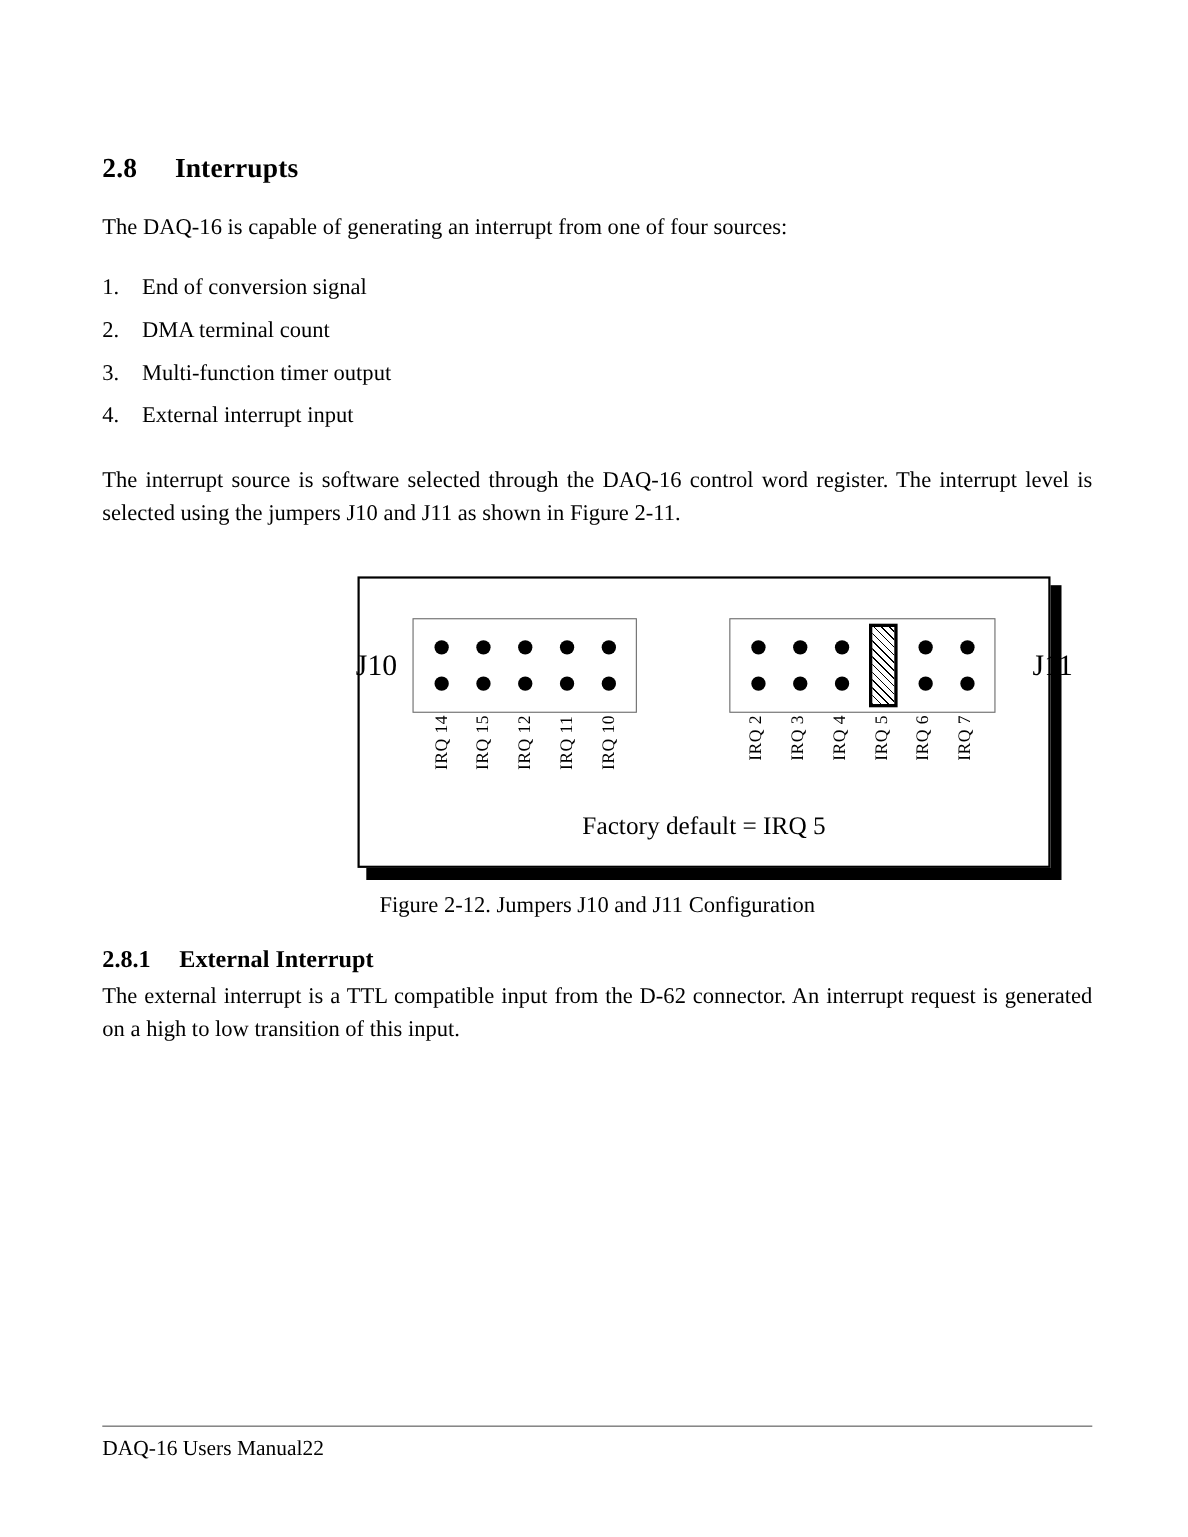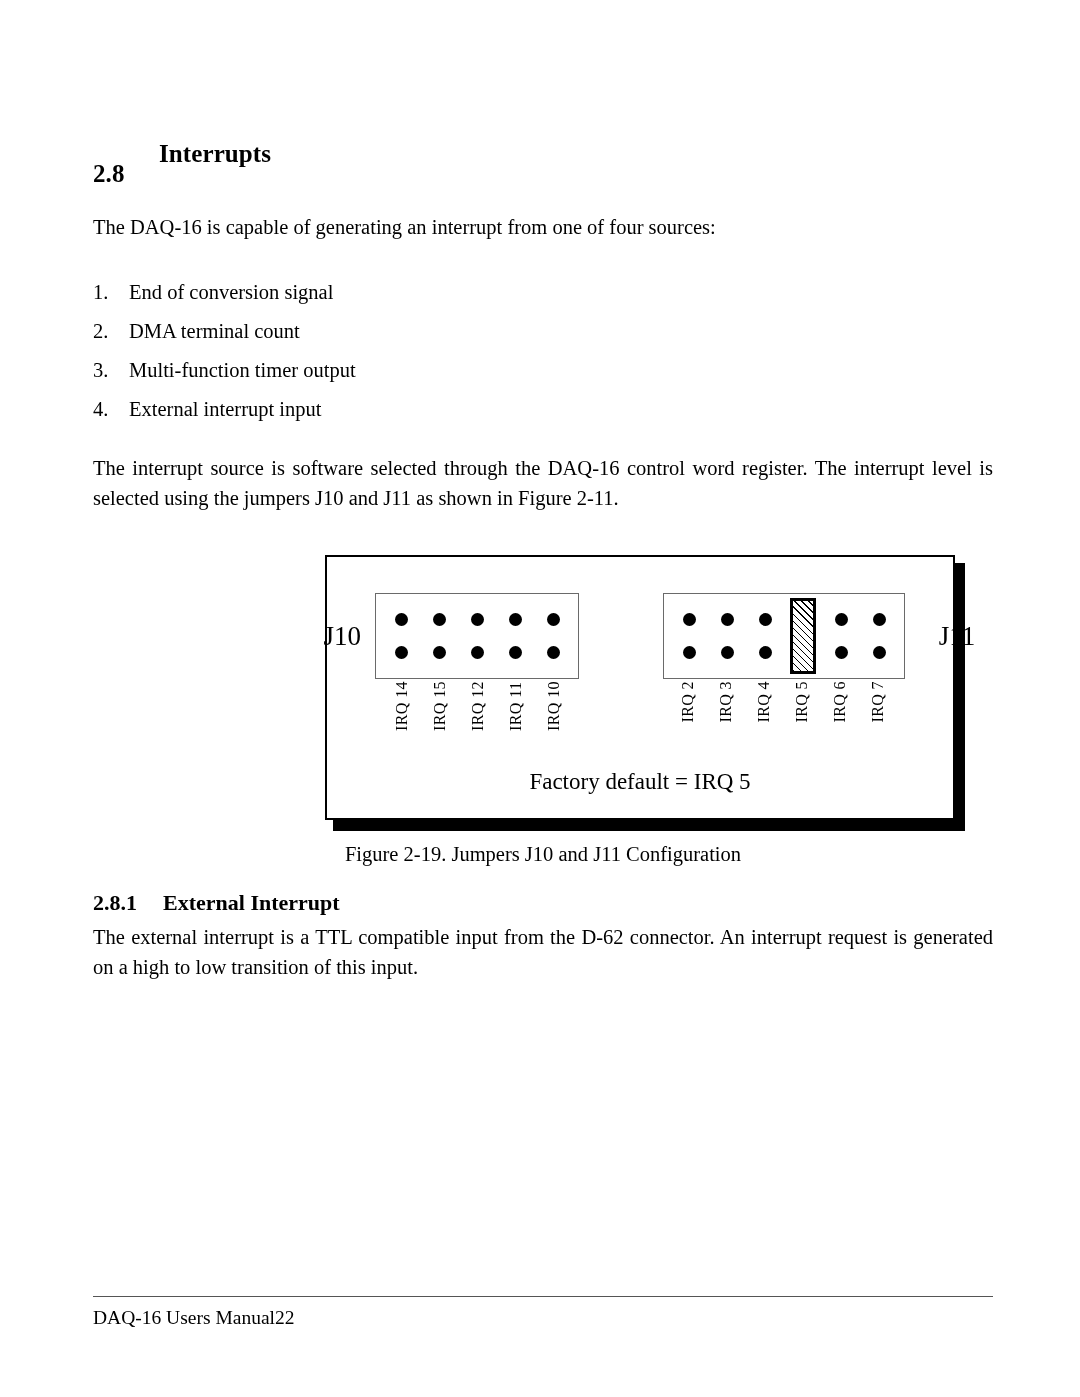--- a/index.html
+++ b/index.html
@@ -31,41 +31,41 @@
   }
 
   
   .h2 {
     font-size: 25px;
     font-weight: bold;
     letter-spacing: 0.1px;
     margin: 0 0 24px 0;
     display: flex;
   }
-  .h2 .num { width: 66px; flex: 0 0 66px; margin-top: 20px; }
+  .h2 .num { width: 66px; flex: 0 0 66px; }
 
   .h3 {
     font-size: 22px;
     font-weight: bold;
     margin: 0 0 6px 0;
     display: flex;
   }
   .h3 .num { width: 70px; flex: 0 0 70px; }
 
   
   .para {
     font-size: 20.5px;
     line-height: 30px;
     margin: 0;
     text-align: justify;
     text-justify: inter-word;
   }
   .para.nojust { text-align: left; }
 
-  .intro { margin-bottom: 31px; }
+  .intro { margin-bottom: 20px; }
 
   
   ol.srclist {
     margin: 0 0 24px 0;
     padding: 0;
     list-style: none;
   }
   ol.srclist li {
     font-size: 20.5px;
     line-height: 39px;
@@ -376,21 +376,21 @@
               </div>
           </div>
 
           <span class="irq-pad"></span>
         </div>
 
         <div class="fig-default">Factory default = IRQ 5</div>
       </div>
     </div>
 
-    <p class="fig-caption">Figure 2-19. Jumpers J10 and J11 Configuration</p>
+    <p class="fig-caption">Figure 2-12. Jumpers J10 and J11 Configuration</p>
 
     <div class="h3" style="margin-top:24px;">
       <span class="num">2.8.1</span>
       <span>External Interrupt</span>
     </div>
 
     <p class="para">The external interrupt is a TTL compatible input from the D-62 connector. An interrupt request is generated on a high to low transition of this input.</p>
 
   </div>
 

